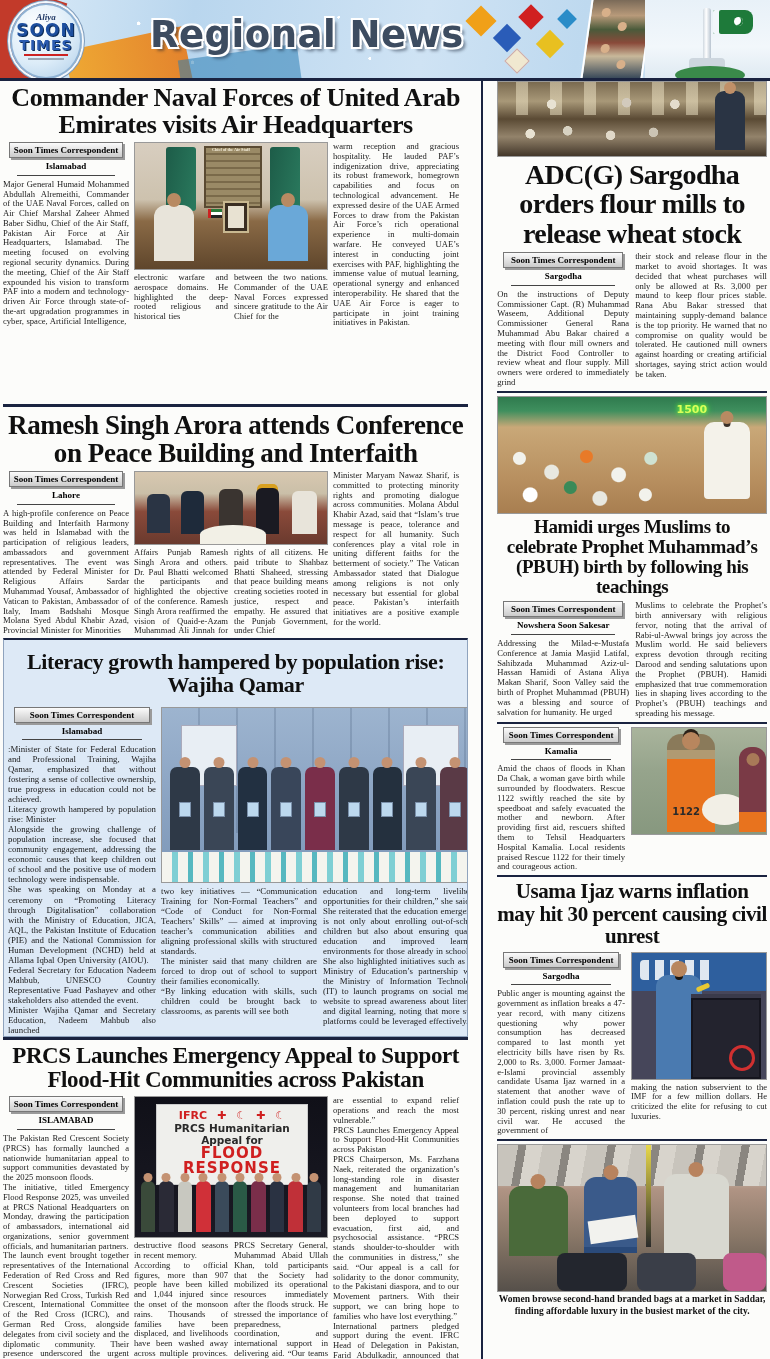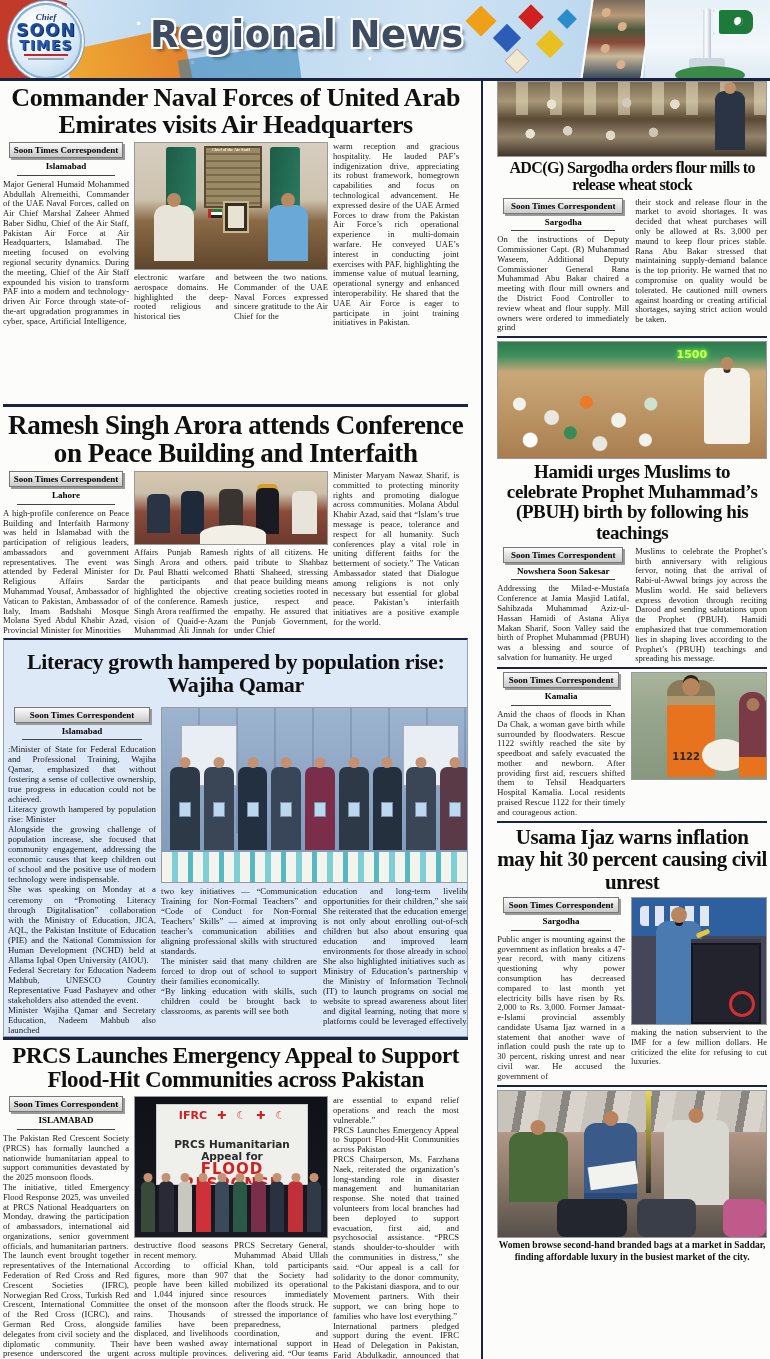--- a/index.html
+++ b/index.html
@@ -160,21 +160,21 @@
   .ph-usama .speaker{position:absolute;left:18%;top:18%;width:34%;height:82%;background:#4a7ab0;border-radius:12px 12px 0 0;}
   .ph-usama .speaker::before{content:"";position:absolute;top:-14px;left:50%;transform:translateX(-50%);
     width:16px;height:16px;border-radius:50%;background:#b8865e;box-shadow:0 7px 0 -4px #1a140e;}
   .ph-usama .mic{position:absolute;left:48%;top:26%;width:14px;height:5px;background:#e8c832;transform:rotate(-24deg);border-radius:3px;}
   .ph-usama .ring{position:absolute;right:8%;bottom:6%;width:20px;height:20px;border:3px solid #d03030;border-radius:50%;}
   .ph-prcs{height:140px;background:linear-gradient(180deg,#101018 0%,#1a1a24 100%);}
   .ph-prcs .screen{position:absolute;left:11%;top:5%;width:78%;height:56%;background:#efefec;
     border:1px solid #ccc;text-align:center;overflow:hidden;}
   .prcs-logos{display:flex;justify-content:center;gap:10px;margin-top:5px;
     font:700 11px/12px "DejaVu Sans",sans-serif;color:#d02020;}
-  .prcs-title{font:700 10.5px/12px "DejaVu Sans",sans-serif;color:#2a2a2a;margin-top:16px;}
+  .prcs-title{font:700 10.5px/12px "DejaVu Sans",sans-serif;color:#2a2a2a;margin-top:0;}
   .prcs-red{font:700 15px/15px "DejaVu Sans",sans-serif;color:#d02020;letter-spacing:1px;}
   .prcs-people{position:absolute;left:2%;right:2%;bottom:4%;height:38%;display:flex;align-items:flex-end;}
   .prcs-person{position:relative;flex:1;height:95%;margin:0 2px;border-radius:6px 6px 0 0;}
   .prcs-person::before{content:"";position:absolute;top:-8px;left:50%;transform:translateX(-50%);
     width:9px;height:9px;border-radius:50%;background:#c49272;}
   .ph-market{height:146px;background:linear-gradient(180deg,#c4beb4 0%,#d8d2c8 16%,#b09484 30%,#8a7868 62%,#56504a 100%);}
   .ph-market .canopy{position:absolute;inset:0 0 72% 0;
     background:repeating-linear-gradient(100deg,#c8c4bc 0 20px,#8a8680 20px 28px,#d8d4cc 28px 44px);}
   .ph-market .pole{position:absolute;left:55%;top:0;width:5px;height:70%;background:linear-gradient(180deg,#e8d84a,#2a2a2a);}
   .shopper{position:absolute;border-radius:12px 12px 0 0;}
@@ -189,21 +189,21 @@
 <body>
 
 <div class="page">
 
   <header class="masthead">
     <div class="mast-dots"></div>
     <div class="mast-shape ms-red"></div>
     <div class="mast-shape ms-orange"></div>
     <div class="mast-shape ms-teal"></div>
     <div class="logo">
-      <div class="daily">Chief</div>
+      <div class="daily">Aliya</div>
       <div class="soon">SOON</div>
       <div class="times">TIMES</div>
       <div class="bar"></div>
       <div class="micro"></div>
     </div>
     <div class="section-title">Regional News</div>
 
     <div class="diamond" style="left:470px;top:10px;width:22px;height:22px;background:#f0a018;"></div>
     <div class="diamond" style="left:497px;top:28px;width:20px;height:20px;background:#2a5cb8;"></div>
     <div class="diamond" style="left:522px;top:8px;width:18px;height:18px;background:#d02020;"></div>
@@ -379,21 +379,21 @@
     <div class="vdiv"></div>
 
     <div class="rightcol">
 
       <div class="rc-block">
         <div class="photo ph-adc">
           <span class="frames"></span>
           <span class="shirtdots"></span>
           <span class="suitman"></span>
         </div>
-        <h2 class="hl" style="font-size:16px;line-height:1.05;letter-spacing:-0.6px;">ADC(G) Sargodha orders flour mills to release wheat stock</h2>
+        <h2 class="hl" style="font-size:28px;line-height:1.05;letter-spacing:-0.6px;">ADC(G) Sargodha orders flour mills to release wheat stock</h2>
         <div class="rrow">
           <div style="flex:1;">
             <div class="corresp"><span>Soon Times Correspondent</span></div>
             <div class="dateline">Sargodha</div>
             <div class="btxt">On the instructions of Deputy Commissioner Capt. (R) Muhammad Waseem, Additional Deputy Commissioner General Rana Muhammad Abu Bakar chaired a meeting with flour mill owners and the District Food Controller to review wheat and flour supply. Mill owners were ordered to immediately grind</div>
           </div>
           <div class="btxt" style="flex:1;">their stock and release flour in the market to avoid shortages. It was decided that wheat purchases will only be allowed at Rs. 3,000 per maund to keep flour prices stable. Rana Abu Bakar stressed that maintaining supply-demand balance is the top priority. He warned that no compromise on quality would be tolerated. He cautioned mill owners against hoarding or creating artificial shortages, saying strict action would be taken.</div>
         </div>
       </div>
       <div class="hdivider"></div>

